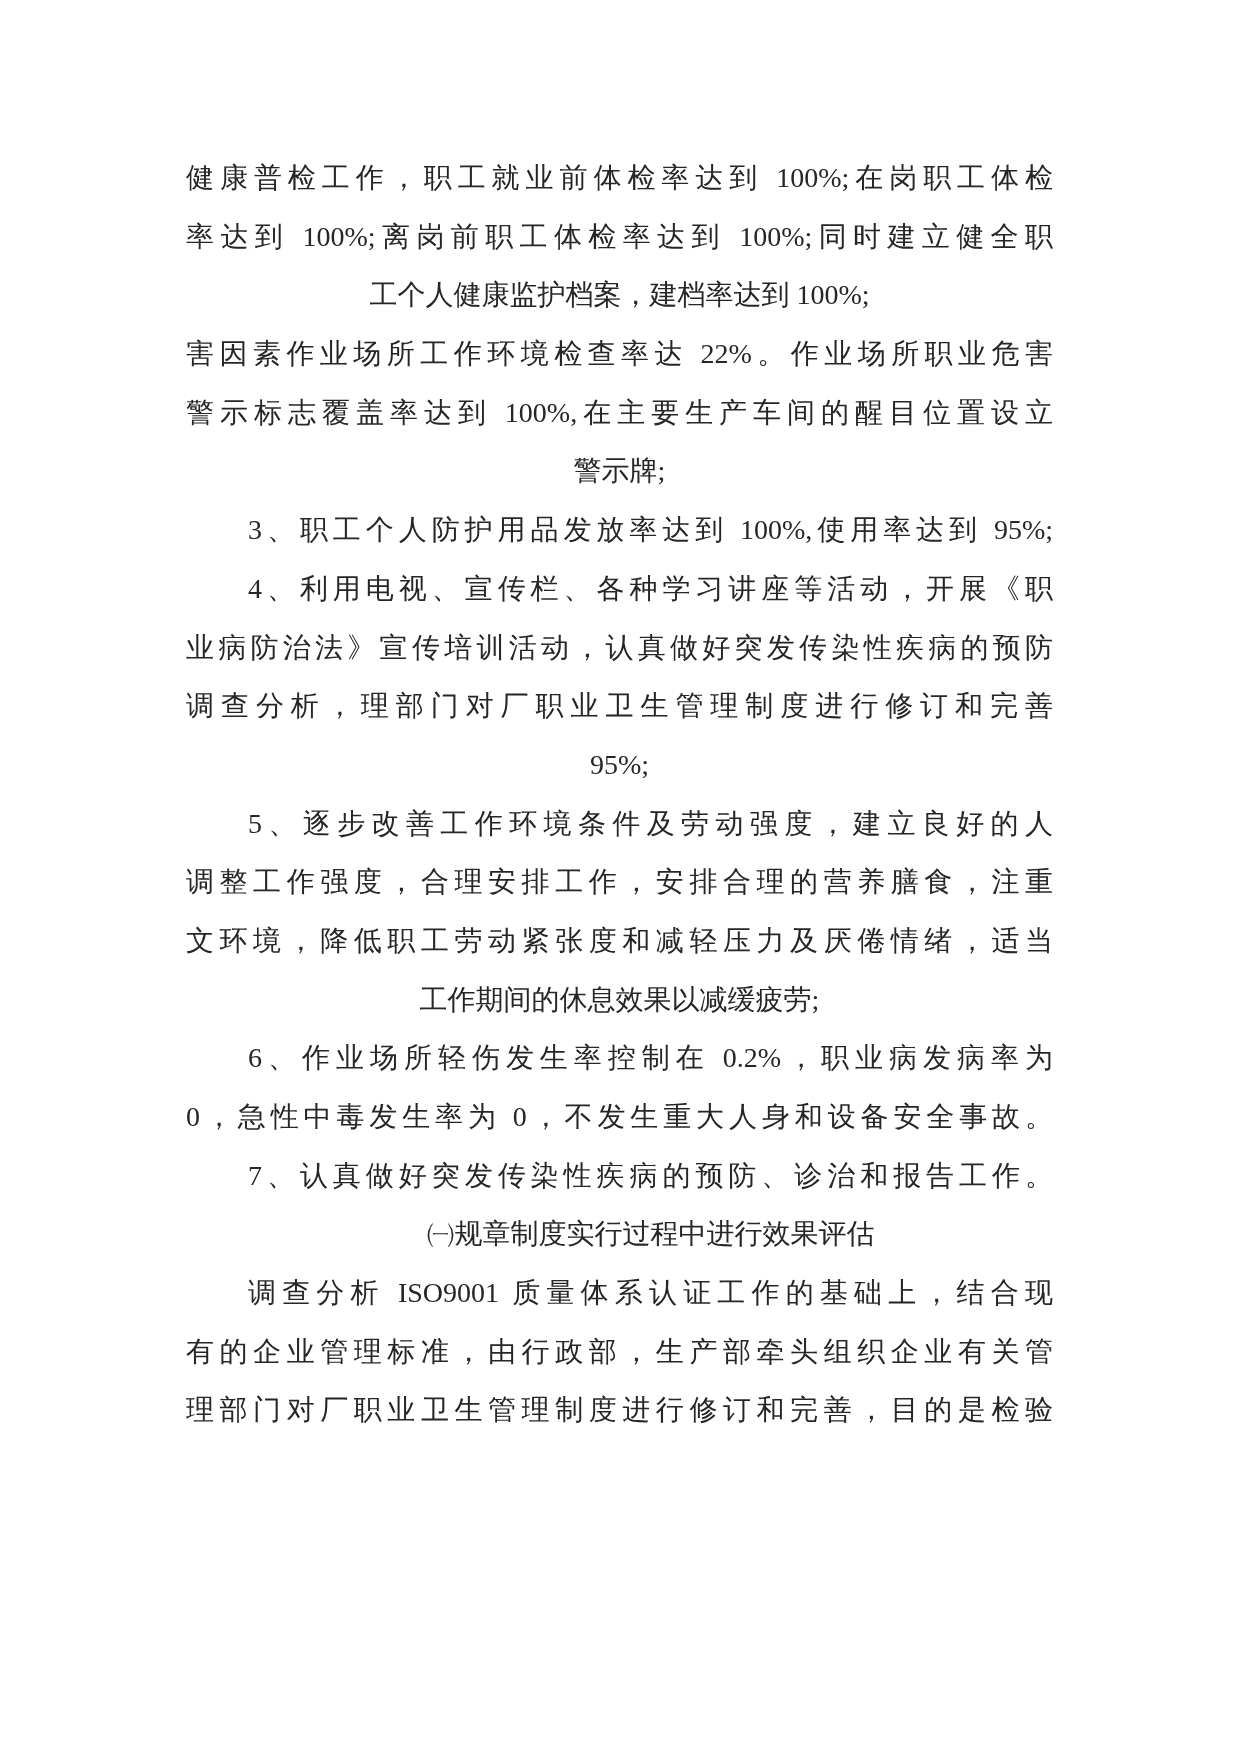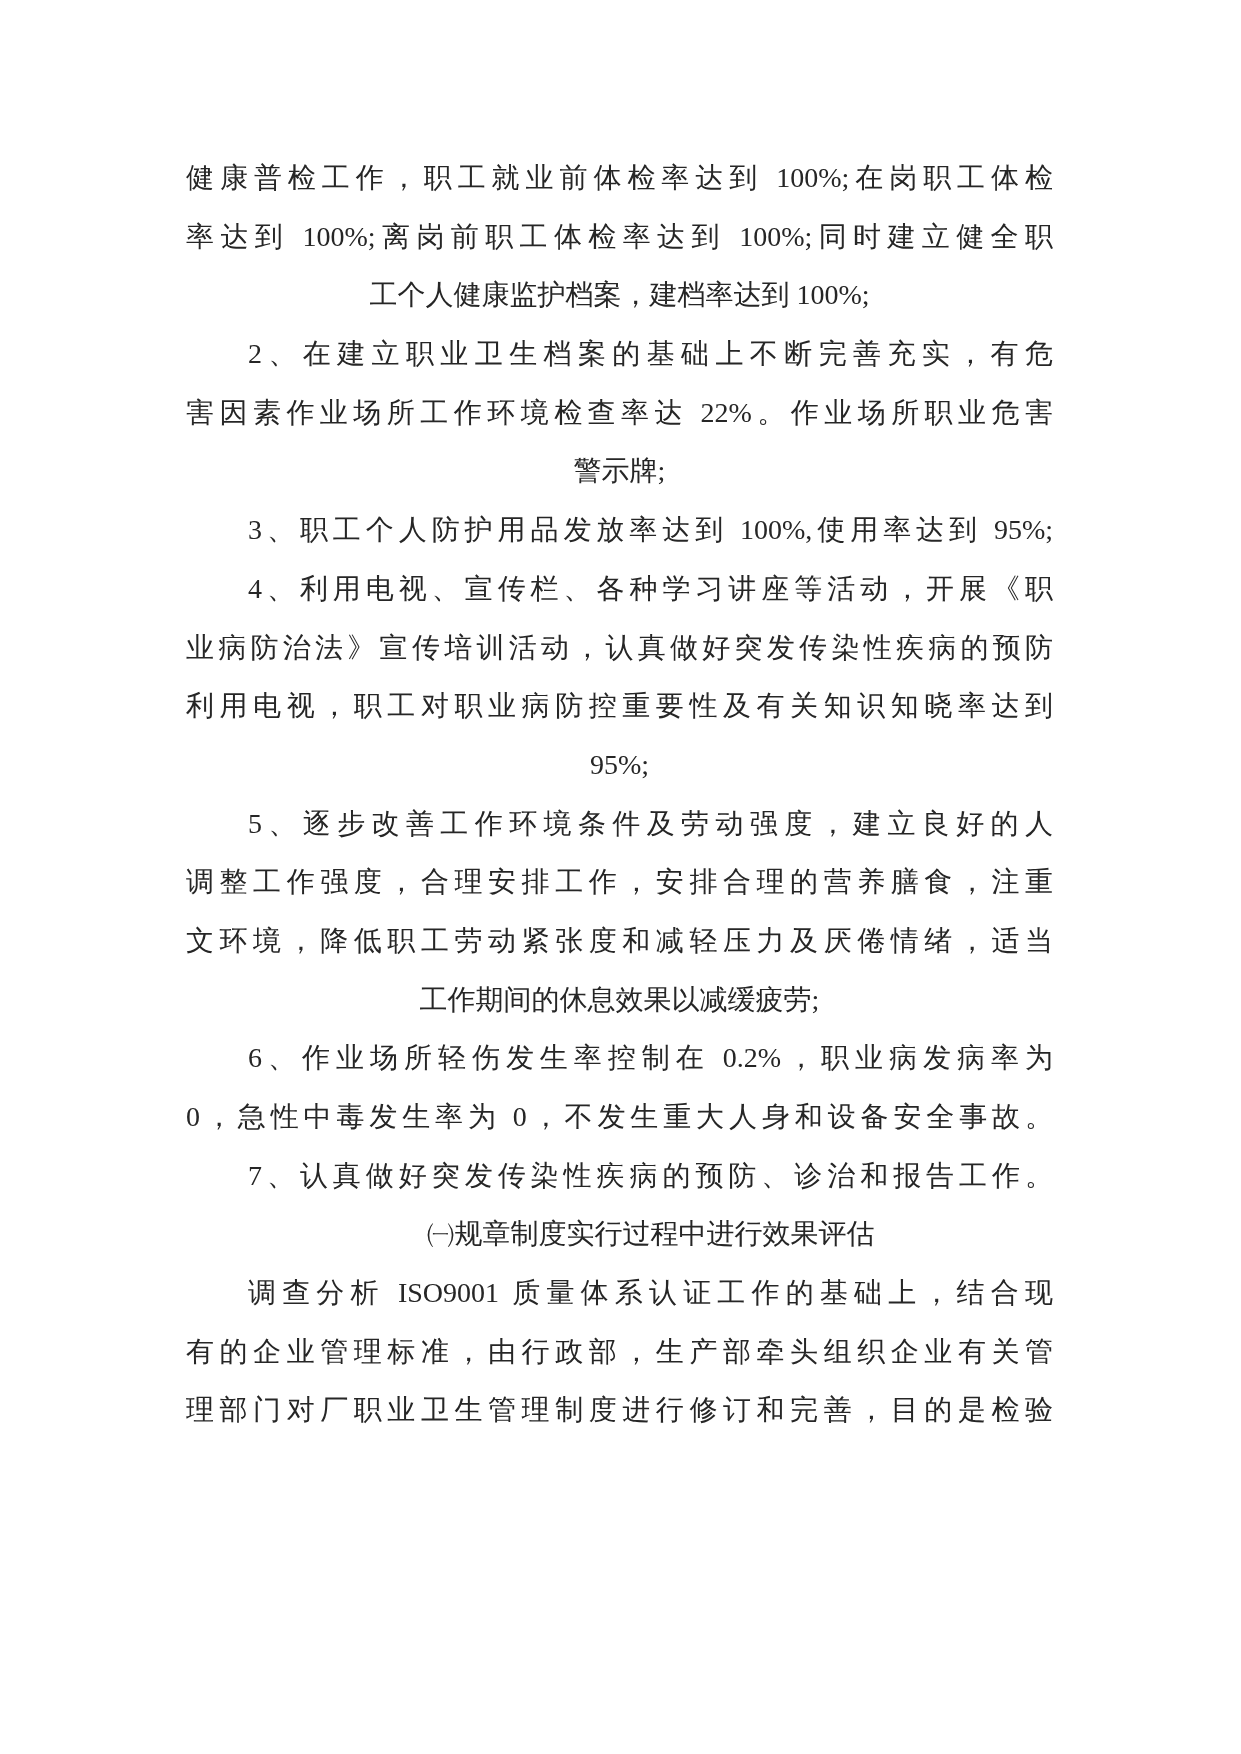--- a/index.html
+++ b/index.html
@@ -44,27 +44,27 @@
   }
 </style>
 </head>
 <body>
 
 <div class="page">
   <div class="doc-body">
       <div class="text-line justify">健康普检工作，职工就业前体检率达到 100%;在岗职工体检</div>
       <div class="text-line justify">率达到 100%;离岗前职工体检率达到 100%;同时建立健全职</div>
       <div class="text-line">工个人健康监护档案，建档率达到 100%;</div>
-      <div class="text-line indent justify">2、在建立职业卫生档案的基础上不断完善充实，有危</div>
       <div class="text-line justify">害因素作业场所工作环境检查率达 22%。作业场所职业危害</div>
+      <div class="text-line justify">警示标志覆盖率达到 100%,在主要生产车间的醒目位置设立</div>
       <div class="text-line">警示牌;</div>
       <div class="text-line indent justify">3、职工个人防护用品发放率达到 100%,使用率达到 95%;</div>
       <div class="text-line indent justify">4、利用电视、宣传栏、各种学习讲座等活动，开展《职</div>
       <div class="text-line justify">业病防治法》宣传培训活动，认真做好突发传染性疾病的预防</div>
-      <div class="text-line justify">利用电视，职工对职业病防控重要性及有关知识知晓率达到</div>
+      <div class="text-line justify">调查分析，理部门对厂职业卫生管理制度进行修订和完善</div>
       <div class="text-line">95%;</div>
       <div class="text-line indent justify">5、逐步改善工作环境条件及劳动强度，建立良好的人</div>
       <div class="text-line justify">调整工作强度，合理安排工作，安排合理的营养膳食，注重</div>
       <div class="text-line justify">文环境，降低职工劳动紧张度和减轻压力及厌倦情绪，适当</div>
       <div class="text-line">工作期间的休息效果以减缓疲劳;</div>
       <div class="text-line indent justify">6、作业场所轻伤发生率控制在 0.2%，职业病发病率为</div>
       <div class="text-line justify">0，急性中毒发生率为 0，不发生重大人身和设备安全事故。</div>
       <div class="text-line indent justify">7、认真做好突发传染性疾病的预防、诊治和报告工作。</div>
       <div class="text-line indent">㈠规章制度实行过程中进行效果评估</div>
       <div class="text-line indent justify">调查分析 ISO9001 质量体系认证工作的基础上，结合现</div>

